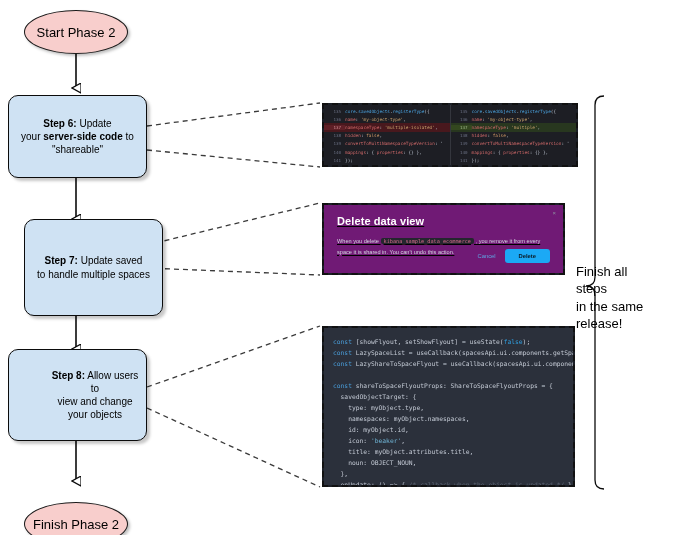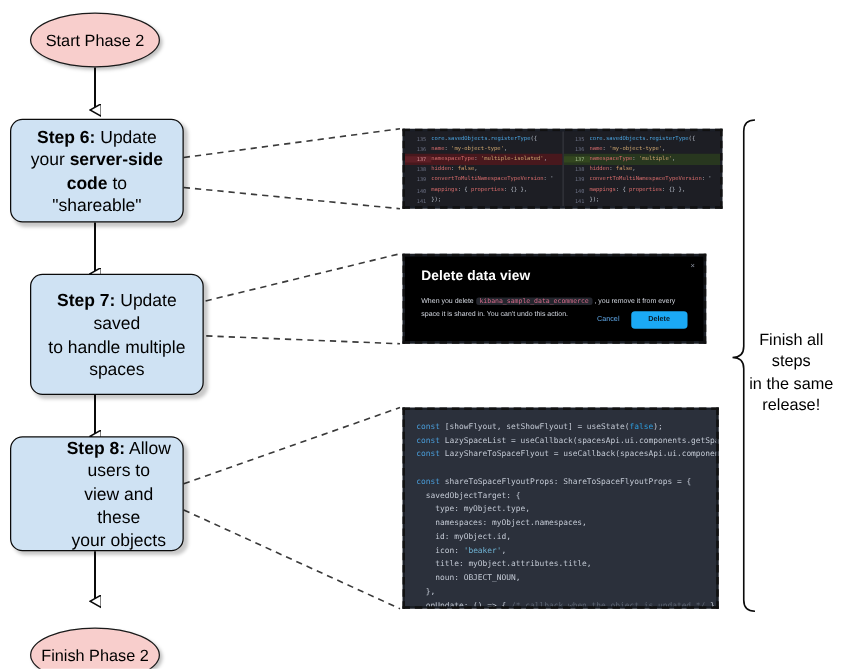--- a/index.html
+++ b/index.html
@@ -13,21 +13,21 @@
 
   
   .node{position:absolute;box-sizing:border-box;display:flex;align-items:center;
         justify-content:center;text-align:center;color:#000;}
   .terminator{
     background:#f8cecc;border:1.4px solid #1a1a1a;border-radius:50%;
     font-size:13px;box-shadow:2px 2px 3px rgba(0,0,0,0.25);
   }
   .process{
     background:#cfe2f3;border:1.6px solid #0b0b0b;border-radius:10px;
-    font-size:14px;line-height:1.32;padding:4px 6px;
+    font-size:10px;line-height:1.32;padding:4px 6px;
     box-shadow:3px 3px 3px rgba(0,0,0,0.22);
   }
   .process b{font-weight:bold;}
 
   
   .brace-note{
     position:absolute;font-size:13px;color:#000;line-height:1.33;
     text-align:left;white-space:pre-line;
   }
 
@@ -49,21 +49,21 @@
   .ctext .kw{color:#4aa3df;}
   .ctext .prop{color:#d36a6a;}
   .ctext .str{color:#c9a26d;}
   .ctext .num{color:#d19a66;}
   .crow.del{background:#48181d;}
   .crow.del .gut{background:#5e1f26;color:#d08b92;}
   .crow.add{background:#28371f;}
   .crow.add .gut{background:#33471f;color:#9fb98a;}
 
   
-  .modal{width:100%;height:100%;background:#000000;position:relative;padding:10px 13px;box-sizing:border-box;}
+  .modal{width:100%;height:100%;background:#701a75;position:relative;padding:10px 13px;box-sizing:border-box;text-decoration:underline;}
   .modal-title{color:#ffffff;font-size:11px;font-weight:bold;letter-spacing:.1px;}
   .modal-close{position:absolute;right:7px;top:5px;color:#8d93a1;font-size:6px;line-height:1;}
   .modal-body{margin-top:9px;color:#d3d7e0;font-size:5.6px;line-height:1.85;max-width:218px;}
   .code-chip{font-family:"DejaVu Sans Mono",monospace;color:#d36a89;background:#24262e;
              border-radius:2px;padding:0 3px;font-size:5.2px;}
   .modal-actions{position:absolute;right:13px;bottom:10px;display:flex;align-items:center;gap:9px;}
   .btn-cancel{color:#5ea5e4;font-size:5.8px;}
   .btn-delete{background:#1ba9f5;color:#0a1b26;font-size:5.8px;border-radius:3px;
               padding:4px 14px;font-weight:bold;}
 
@@ -121,30 +121,30 @@
   <div class="node process" style="left:24px;top:219px;width:139px;height:97px;">
     <div>
       <div><b>Step 7:</b><span> Update saved</span></div>
       <div>to handle multiple spaces</div>
     </div>
   </div>
 
   <div class="node process" style="left:8px;top:349px;width:139px;height:92px;padding-left:41px;">
     <div>
       <div><b>Step 8:</b><span> Allow users to</span></div>
-      <div>view and these</div>
+      <div>view and change</div>
       <div>your objects</div>
     </div>
   </div>
 
   <div class="node terminator" style="left:24px;top:502px;width:104px;height:44px;">
     <span>Finish Phase 2</span>
   </div>
 
-  <div class="brace-note" style="left:592px;top:263px;width:82px;text-align:center;">Finish all steps
+  <div class="brace-note" style="left:576px;top:263px;width:82px;">Finish all steps
 in the same
 release!</div>
 
   <div class="shot" style="left:322px;top:103px;width:256px;height:64px;">
     <div class="diff">
       <div class="diff-pane left" id="diff-left">
           <div class="crow">
             <span class="gut">135</span>
             <span class="ctext"><span class="kw">core</span>.<span class="kw">savedObjects</span>.<span class="kw">registerType</span>({</span>
           </div>

